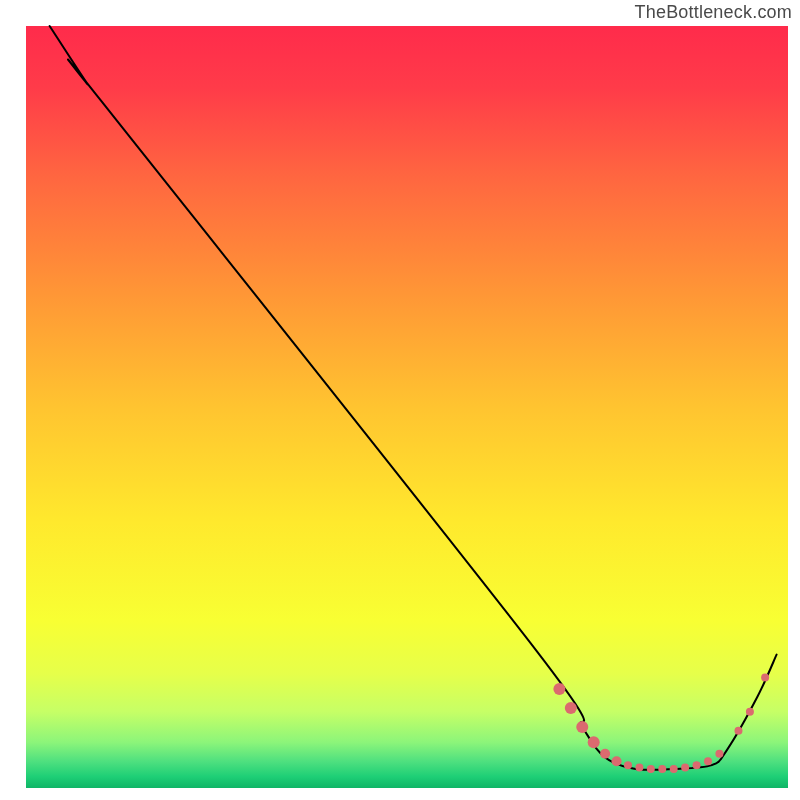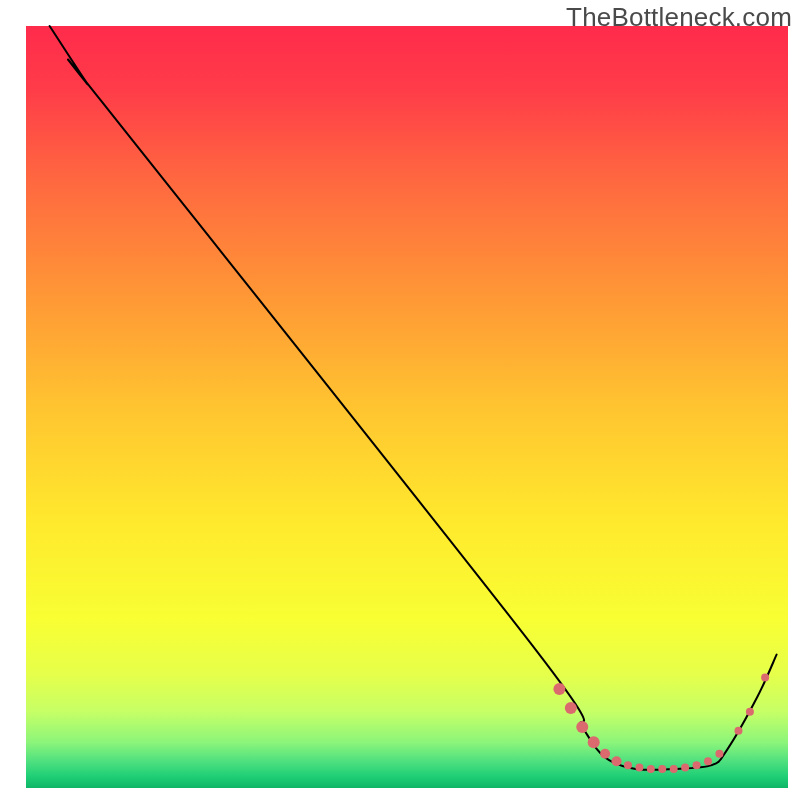--- a/index.html
+++ b/index.html
@@ -13,21 +13,21 @@
   .stage {
     position: relative;
     width: 800px;
     height: 800px;
     overflow: hidden;
   }
   .watermark {
     position: absolute;
     top: 2px;
     right: 8px;
-    font-size: 26px;
+    font-size: 18px;
     font-weight: 500;
     color: #4a4a4a;
     letter-spacing: 0.2px;
     z-index: 10;
   }
   svg.chart {
     position: absolute;
     left: 0;
     top: 0;
     width: 800px;

